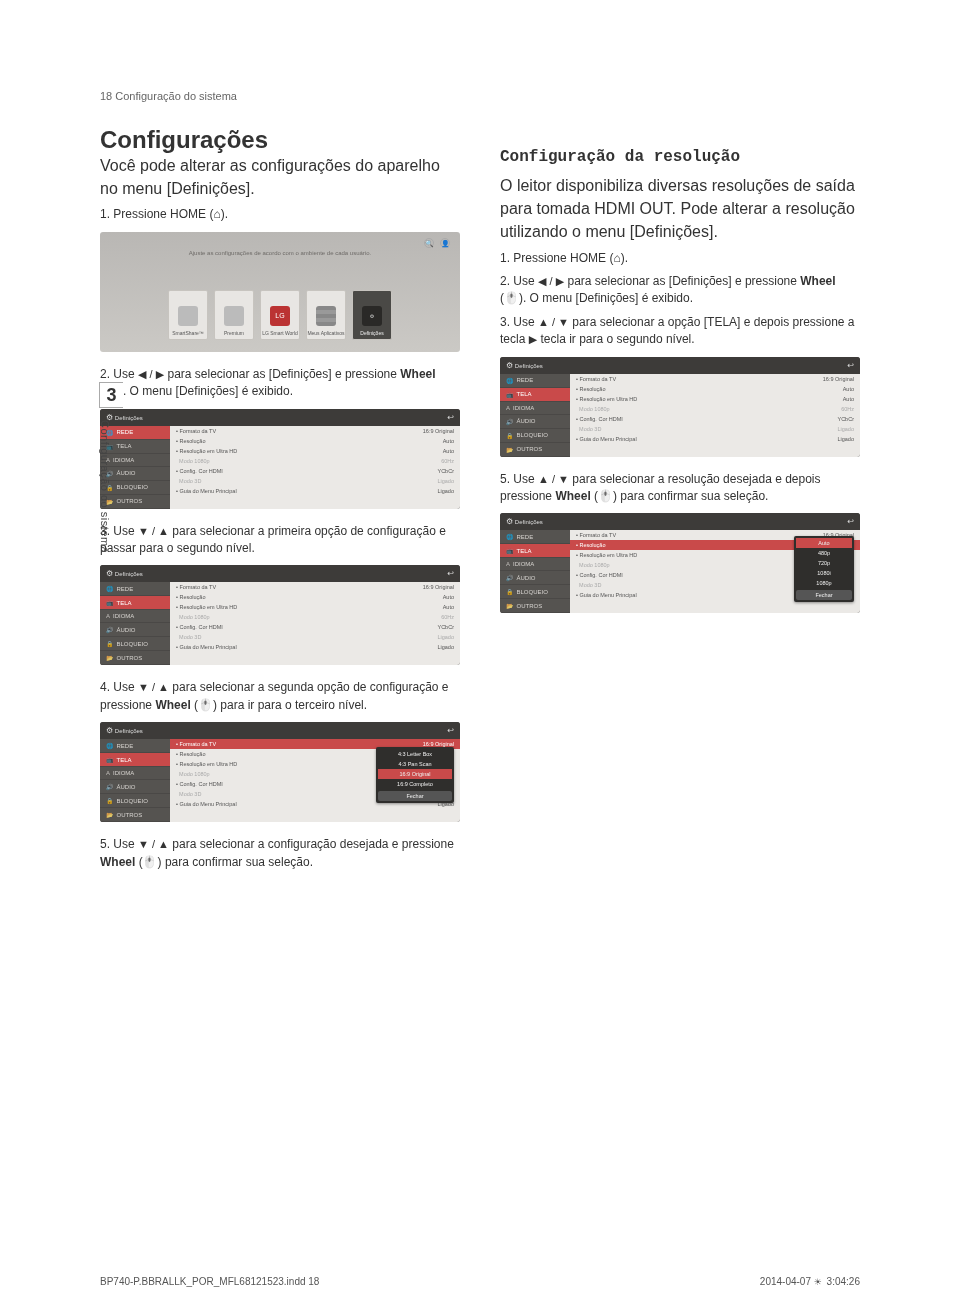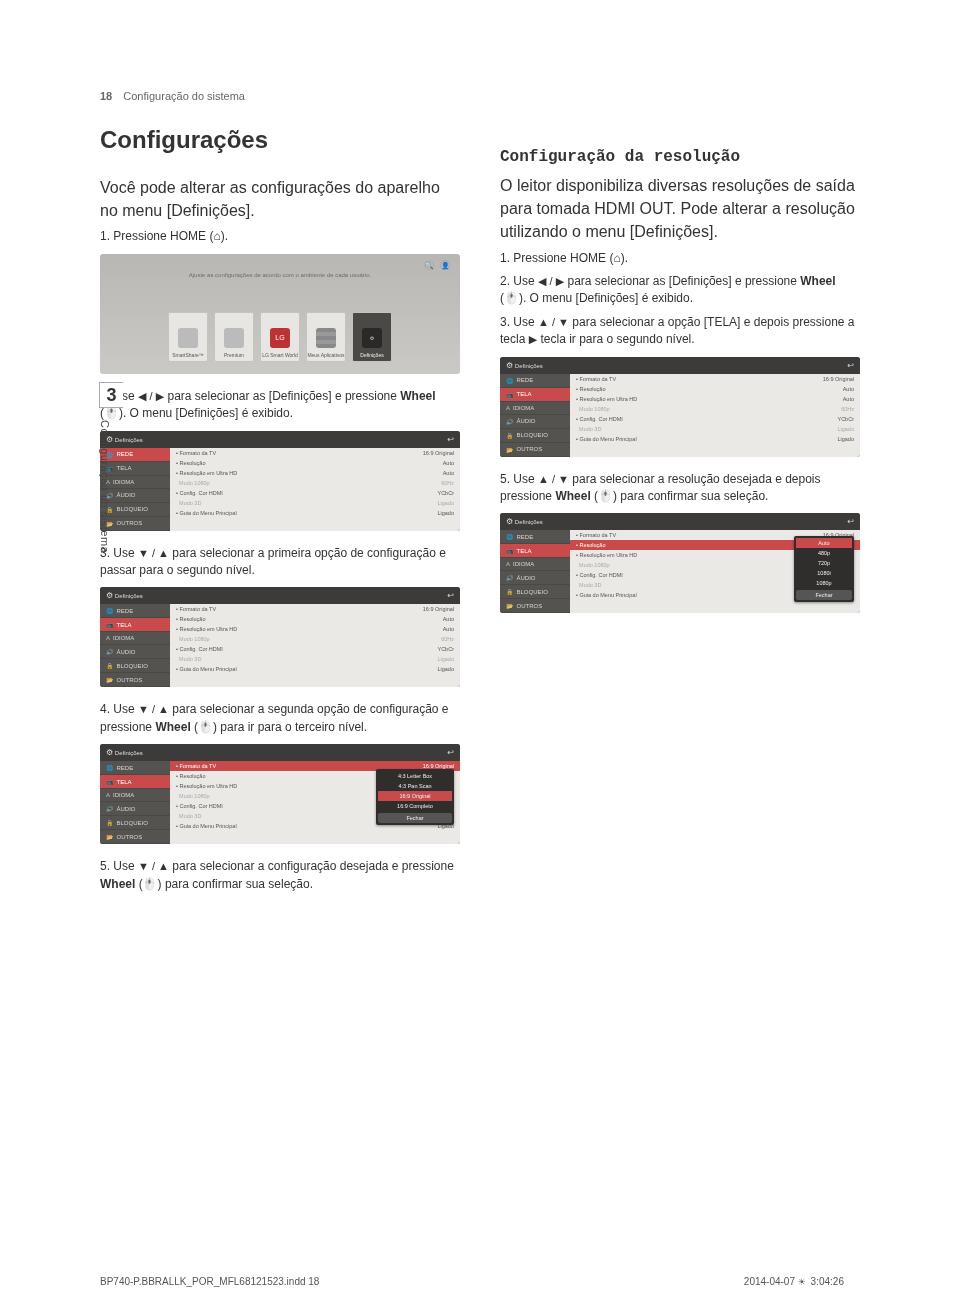--- a/index.html
+++ b/index.html
@@ -1,22 +1,22 @@
 <!DOCTYPE html>
 <html><head>
 <meta charset="utf-8">
 <style>
   * { box-sizing: border-box; margin: 0; padding: 0; }
   body { font-family: Arial, Helvetica, sans-serif; background: #fff; color: #333; width: 960px; height: 1313px; position: relative; font-size: 12px; }
   .page { padding: 90px 100px 40px 100px; }
   .hdr { font-size: 11px; color: #666; margin-bottom: 24px; }
-  .hdr .pg { font-weight: bold; margin-right: 8px; }
+  .hdr .pg { font-weight: normal; }
   .cols { display: flex; gap: 40px; }
   .col { flex: 1; }
-  h1 { font-size: 24px; font-weight: bold; margin-bottom: 22px; }
+  h1 { font-size: 24px; font-weight: bold; }
   h2 { font-size: 16px; font-weight: bold; margin: 10px 0 8px; }
   p { font-size: 16px; line-height: 1.45; margin: 0 0 6px; }
   ol { list-style: none; padding: 0; }
   ol > li { font-size: 12px; line-height: 1.45; margin-bottom: 6px; }
   ol > li .num { display: inline; }
   .tab { position: absolute; left: 99px; top: 382px; font-size: 18px; font-weight: bold; background: #fff; border: 1px solid #aaa; border-right: none; width: 24px; height: 26px; text-align: center; line-height: 24px; }
   .sidetxt { position: absolute; left: 99px; top: 420px; font-size: 11px; writing-mode: vertical-rl; text-orientation: mixed; color: #444; letter-spacing: 0.5px; }
   .icon { display: inline-block; font-size: 11px; vertical-align: baseline; }
   .home-icon { font-size: 12px; }
   
@@ -48,21 +48,21 @@
   .popup { position: absolute; background: #2f2e2c; color: #eee; border-radius: 2px; padding: 2px; font-size: 5.5px; box-shadow: 0 1px 3px rgba(0,0,0,.4); }
   .popup .opt { padding: 2px 10px; text-align: center; }
   .popup .opt.sel { background: #c94a4a; }
   .popup .btn { background: #555; margin-top: 2px; text-align: center; padding: 2px 6px; border-radius: 2px; }
   .shot-wrap-rel { position: relative; }
 
   
   .popup.asp { right: 6px; top: 8px; width: 78px; }
   .popup.res { right: 6px; top: 6px; width: 60px; }
 
-  .footer { position: absolute; bottom: 26px; left: 100px; right: 116px; display: flex; justify-content: space-between; font-size: 10px; color: #555; }
+  .footer { position: absolute; bottom: 26px; left: 100px; right: 100px; display: flex; justify-content: space-between; font-size: 10px; color: #555; }
   .footer .sun { font-size: 9px; margin-right: 2px; }
 </style>
 </head>
 <body>
 
 <div class="tab">3</div>
 <div class="sidetxt">Configuração do sistema</div>
 
 <div class="page">
 

